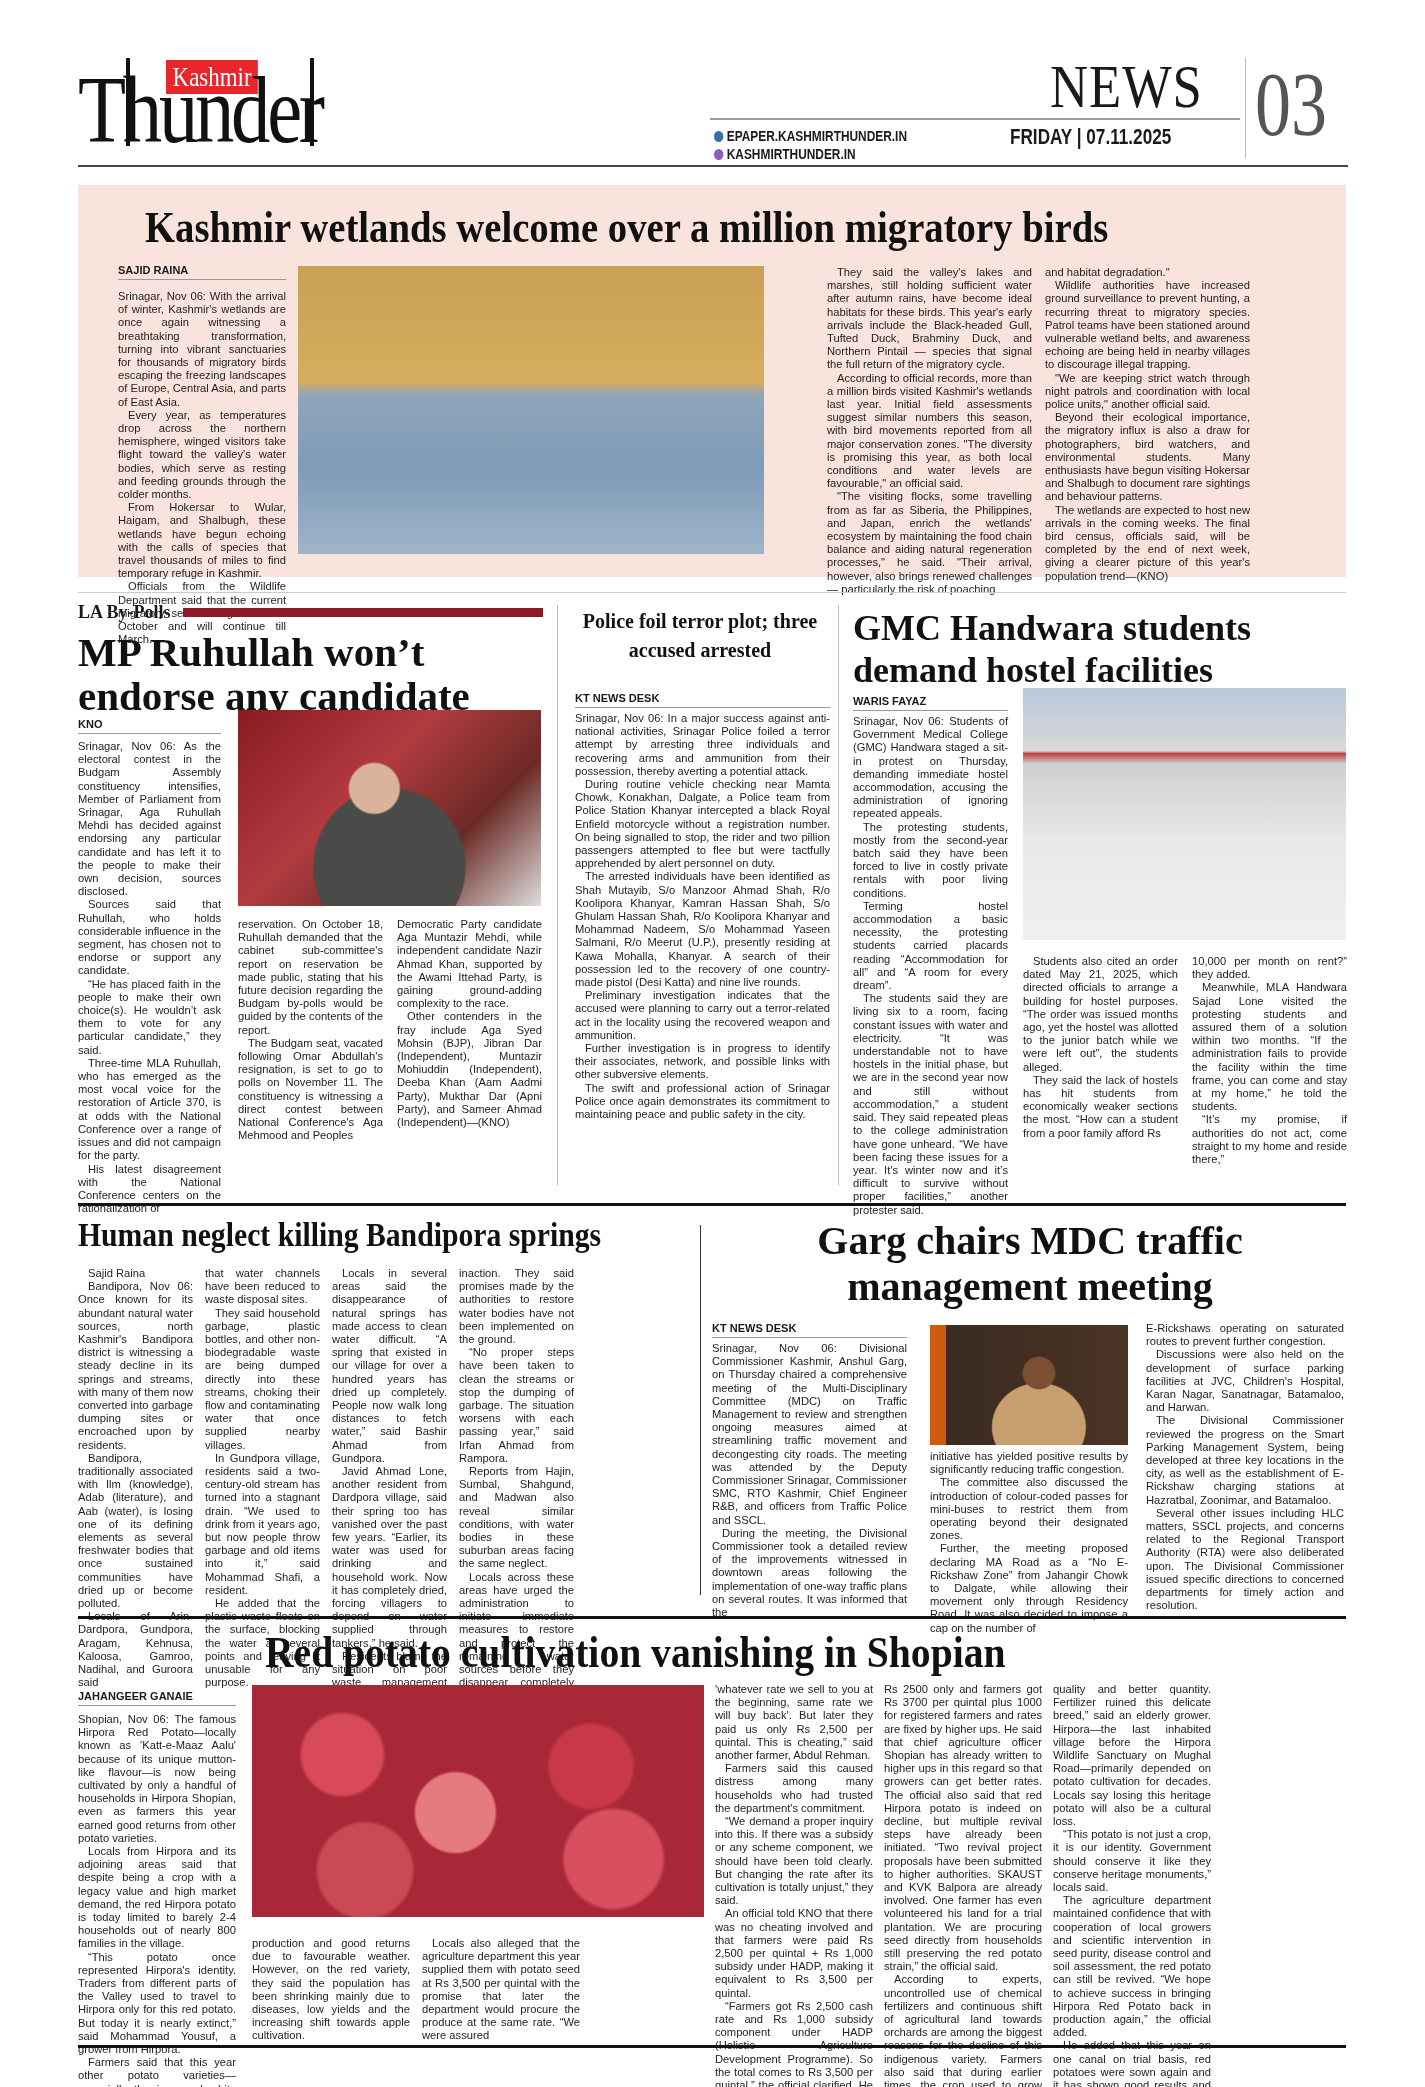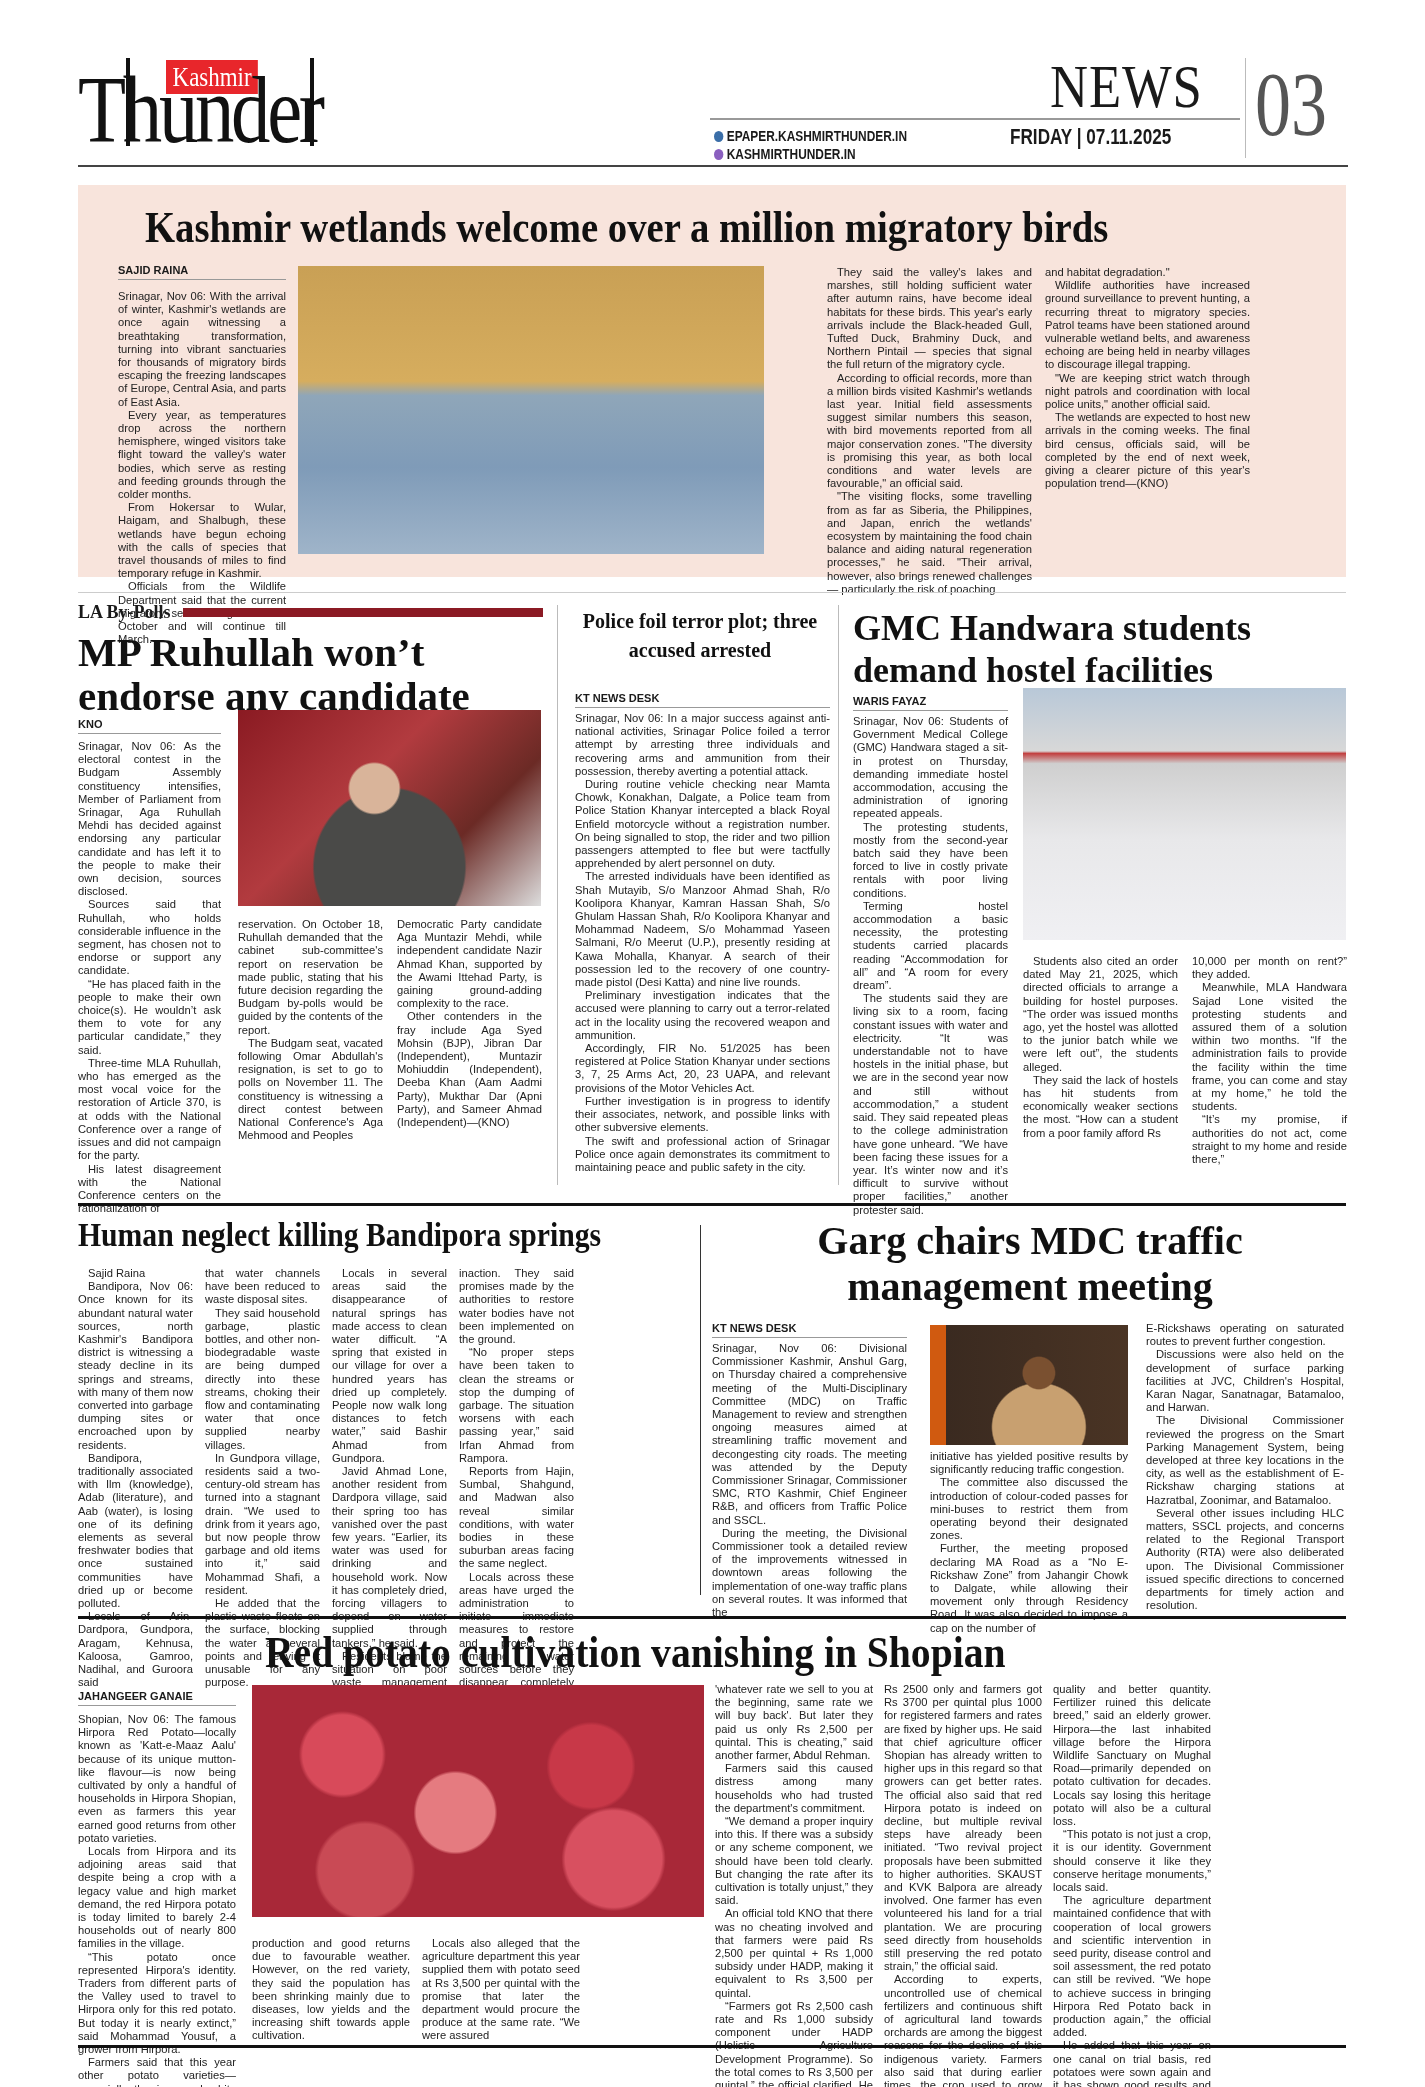--- a/index.html
+++ b/index.html
@@ -82,20 +82,21 @@
 <div class="abs photo photo-birds" style="left:298px;top:266px;width:466px;height:288px;"></div>
 <div class="abs body" style="left:827px;top:266px;width:205px;">
   <p>They said the valley's lakes and marshes, still holding sufficient water after autumn rains, have become ideal habitats for these birds. This year's early arrivals include the Black-headed Gull, Tufted Duck, Brahminy Duck, and Northern Pintail — species that signal the full return of the migratory cycle.</p>
   <p>According to official records, more than a million birds visited Kashmir's wetlands last year. Initial field assessments suggest similar numbers this season, with bird movements reported from all major conservation zones. "The diversity is promising this year, as both local conditions and water levels are favourable," an official said.</p>
   <p>"The visiting flocks, some travelling from as far as Siberia, the Philippines, and Japan, enrich the wetlands' ecosystem by maintaining the food chain balance and aiding natural regeneration processes," he said. "Their arrival, however, also brings renewed challenges — particularly the risk of poaching</p>
 </div>
 <div class="abs body" style="left:1045px;top:266px;width:205px;">
   <p class="first">and habitat degradation."</p>
   <p>Wildlife authorities have increased ground surveillance to prevent hunting, a recurring threat to migratory species. Patrol teams have been stationed around vulnerable wetland belts, and awareness echoing are being held in nearby villages to discourage illegal trapping.</p>
   <p>"We are keeping strict watch through night patrols and coordination with local police units," another official said.</p>
+  <p>Beyond their ecological importance, the migratory influx is also a draw for photographers, bird watchers, and environmental students. Many enthusiasts have begun visiting Hokersar and Shalbugh to document rare sightings and behaviour patterns.</p>
   <p>The wetlands are expected to host new arrivals in the coming weeks. The final bird census, officials said, will be completed by the end of next week, giving a clearer picture of this year's population trend—(KNO)</p>
 </div>
 
 <div class="abs" style="left:78px;top:592px;width:1268px;height:1px;background:#ccc;"></div>
 
 <div class="abs section-tag" style="left:78px;top:602px;">LA By-Polls</div>
 <div class="abs tag-bar" style="left:183px;top:608px;width:360px;height:9px;"></div>
 <div class="abs headline" style="left:78px;top:630px;width:480px;font-size:41px;line-height:44px;">MP Ruhullah won’t endorse any candidate</div>
 <div class="abs byline" style="left:78px;top:718px;width:143px;">KNO</div>
 <div class="abs body" style="left:78px;top:740px;width:143px;">
@@ -117,21 +118,20 @@
 
 <div class="abs vrule" style="left:557px;top:605px;height:580px;"></div>
 
 <div class="abs headline" style="left:575px;top:607px;width:250px;font-size:20px;line-height:29px;text-align:center;">Police foil terror plot; three accused arrested</div>
 <div class="abs byline" style="left:575px;top:692px;width:255px;">KT NEWS DESK</div>
 <div class="abs body" style="left:575px;top:712px;width:255px;">
   <p class="first">Srinagar, Nov 06: In a major success against anti-national activities, Srinagar Police foiled a terror attempt by arresting three individuals and recovering arms and ammunition from their possession, thereby averting a potential attack.</p>
   <p>During routine vehicle checking near Mamta Chowk, Konakhan, Dalgate, a Police team from Police Station Khanyar intercepted a black Royal Enfield motorcycle without a registration number. On being signalled to stop, the rider and two pillion passengers attempted to flee but were tactfully apprehended by alert personnel on duty.</p>
   <p>The arrested individuals have been identified as Shah Mutayib, S/o Manzoor Ahmad Shah, R/o Koolipora Khanyar, Kamran Hassan Shah, S/o Ghulam Hassan Shah, R/o Koolipora Khanyar and Mohammad Nadeem, S/o Mohammad Yaseen Salmani, R/o Meerut (U.P.), presently residing at Kawa Mohalla, Khanyar. A search of their possession led to the recovery of one country-made pistol (Desi Katta) and nine live rounds.</p>
   <p>Preliminary investigation indicates that the accused were planning to carry out a terror-related act in the locality using the recovered weapon and ammunition.</p>
-  <p>Accordingly, FIR No. 51/2025 has been registered at Police Station Khanyar under sections 3, 7, 25 Arms Act, 20, 23 UAPA, and relevant provisions of the Motor Vehicles Act.</p>
   <p>Further investigation is in progress to identify their associates, network, and possible links with other subversive elements.</p>
   <p>The swift and professional action of Srinagar Police once again demonstrates its commitment to maintaining peace and public safety in the city.</p>
 </div>
 
 <div class="abs vrule" style="left:838px;top:605px;height:580px;"></div>
 
 <div class="abs headline" style="left:853px;top:607px;width:480px;font-size:36px;line-height:42px;">GMC Handwara students demand hostel facilities</div>
 <div class="abs byline" style="left:853px;top:695px;width:155px;">WARIS FAYAZ</div>
 <div class="abs body" style="left:853px;top:715px;width:155px;">
   <p class="first">Srinagar, Nov 06: Students of Government Medical College (GMC) Handwara staged a sit-in protest on Thursday, demanding immediate hostel accommodation, accusing the administration of ignoring repeated appeals.</p>

